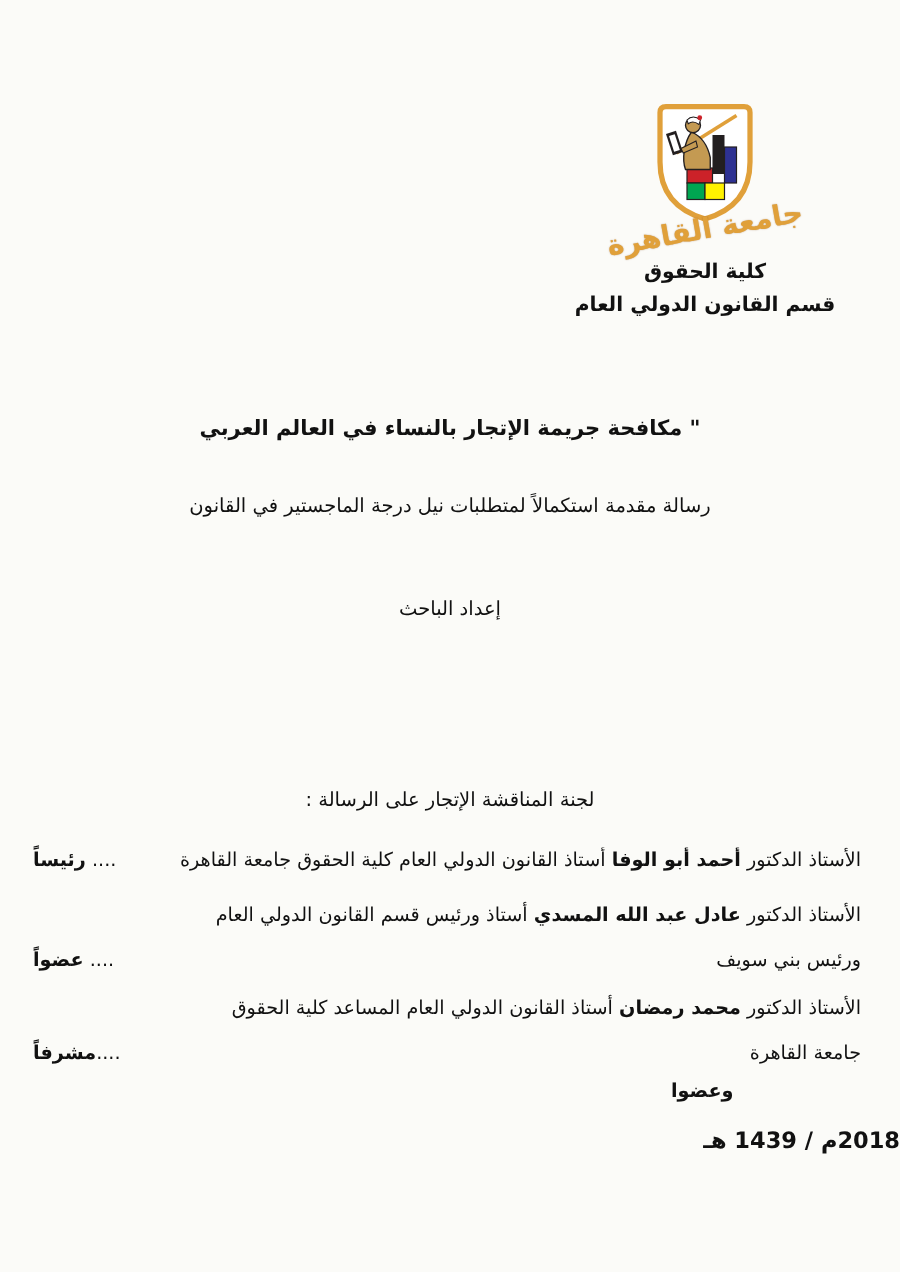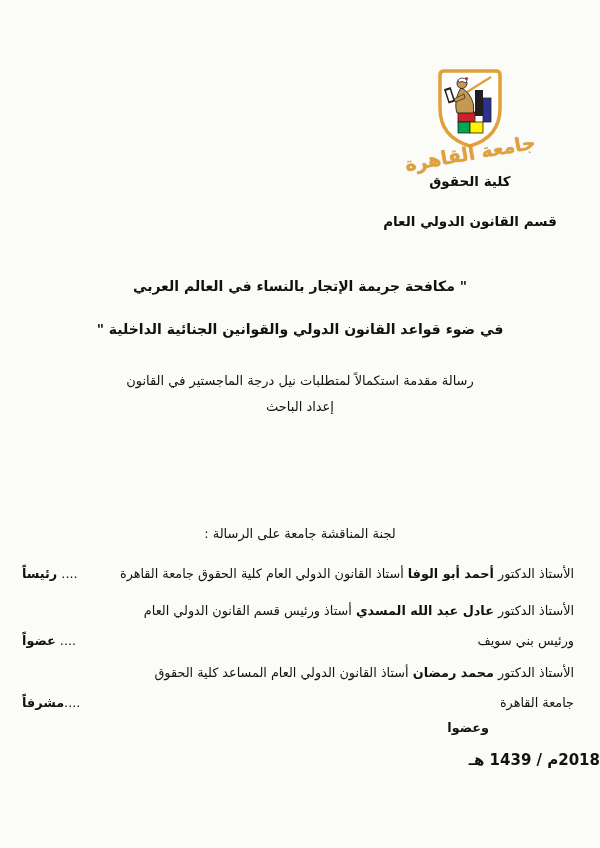--- a/index.html
+++ b/index.html
@@ -22,21 +22,21 @@
   .shield{width:80px;height:82px;display:block;}
   .calligraphy{
     margin-top:-8px;
     font-size:19px;font-weight:bold;
     color:var(--gold,#e0a03a);
     transform:rotate(-10deg);
     text-shadow:0 0 1px rgba(120,60,0,.45);
     white-space:nowrap;
   }
   .faculty{margin-top:9px;font-size:13.5px;font-weight:bold;}
-  .department{margin-top:24px;font-size:13.5px;font-weight:bold;white-space:nowrap;}
+  .department{margin-top:6px;font-size:13.5px;font-weight:bold;white-space:nowrap;}
   
   .title-block{position:absolute;top:276px;left:0;right:0;text-align:center;}
   .title-line{font-size:14px;font-weight:bold;line-height:20px;}
   .title-line.second{margin-top:23px;}
   .subtitle{margin-top:32px;font-size:13px;line-height:20px;}
   .prepared{position:absolute;top:399px;left:0;right:0;text-align:center;font-size:13px;}
   .author-name{position:absolute;top:430px;left:0;right:0;text-align:center;
     font-size:17.5px;font-weight:bold;}
   
   .committee-heading{position:absolute;top:526px;left:0;right:0;text-align:center;font-size:13px;}
@@ -84,27 +84,26 @@
       <path d="M27,12 Q31,8 36,12 L35,15 Q31,12 27.8,14.5 Z" fill="#ffffff" stroke="var(--black,#231f20)" stroke-width="0.7"></path>
       <circle cx="35.5" cy="10.5" r="1.6" fill="var(--red,#cc2229)"></circle>
     </svg>
     <div class="calligraphy">جامعة القاهرة</div>
     <div class="faculty">كلية الحقوق</div>
     <div class="department">قسم القانون الدولي العام</div>
   </div>
 
   <div class="title-block">
     <div class="title-line">" مكافحة جريمة الإتجار بالنساء في العالم العربي</div>
-    <div class="title-line second">في ضوء قواعد القانون الدولي والقوانين الجنائية الداخلية "</div>
     <div class="subtitle">رسالة مقدمة استكمالاً لمتطلبات نيل درجة الماجستير في القانون</div>
   </div>
 
   <div class="prepared">إعداد الباحث</div>
 
-  <div class="committee-heading">لجنة المناقشة جامعة على الرسالة :</div>
+  <div class="committee-heading">لجنة المناقشة الإتجار على الرسالة :</div>
 
   <div class="committee">
 
     <div class="member-row m1">
       <span class="main"><span>الأستاذ الدكتور </span><span class="member-name">أحمد أبو الوفا</span><span> أستاذ القانون الدولي العام كلية الحقوق جامعة القاهرة </span></span>
       <span class="role-left"><span>....</span> <span class="role-word">رئيساً</span></span>
     </div>
 
     <div class="m2-l1">
       <span>الأستاذ الدكتور </span><span class="member-name">عادل عبد الله المسدي</span><span> أستاذ ورئيس قسم القانون الدولي العام</span>

